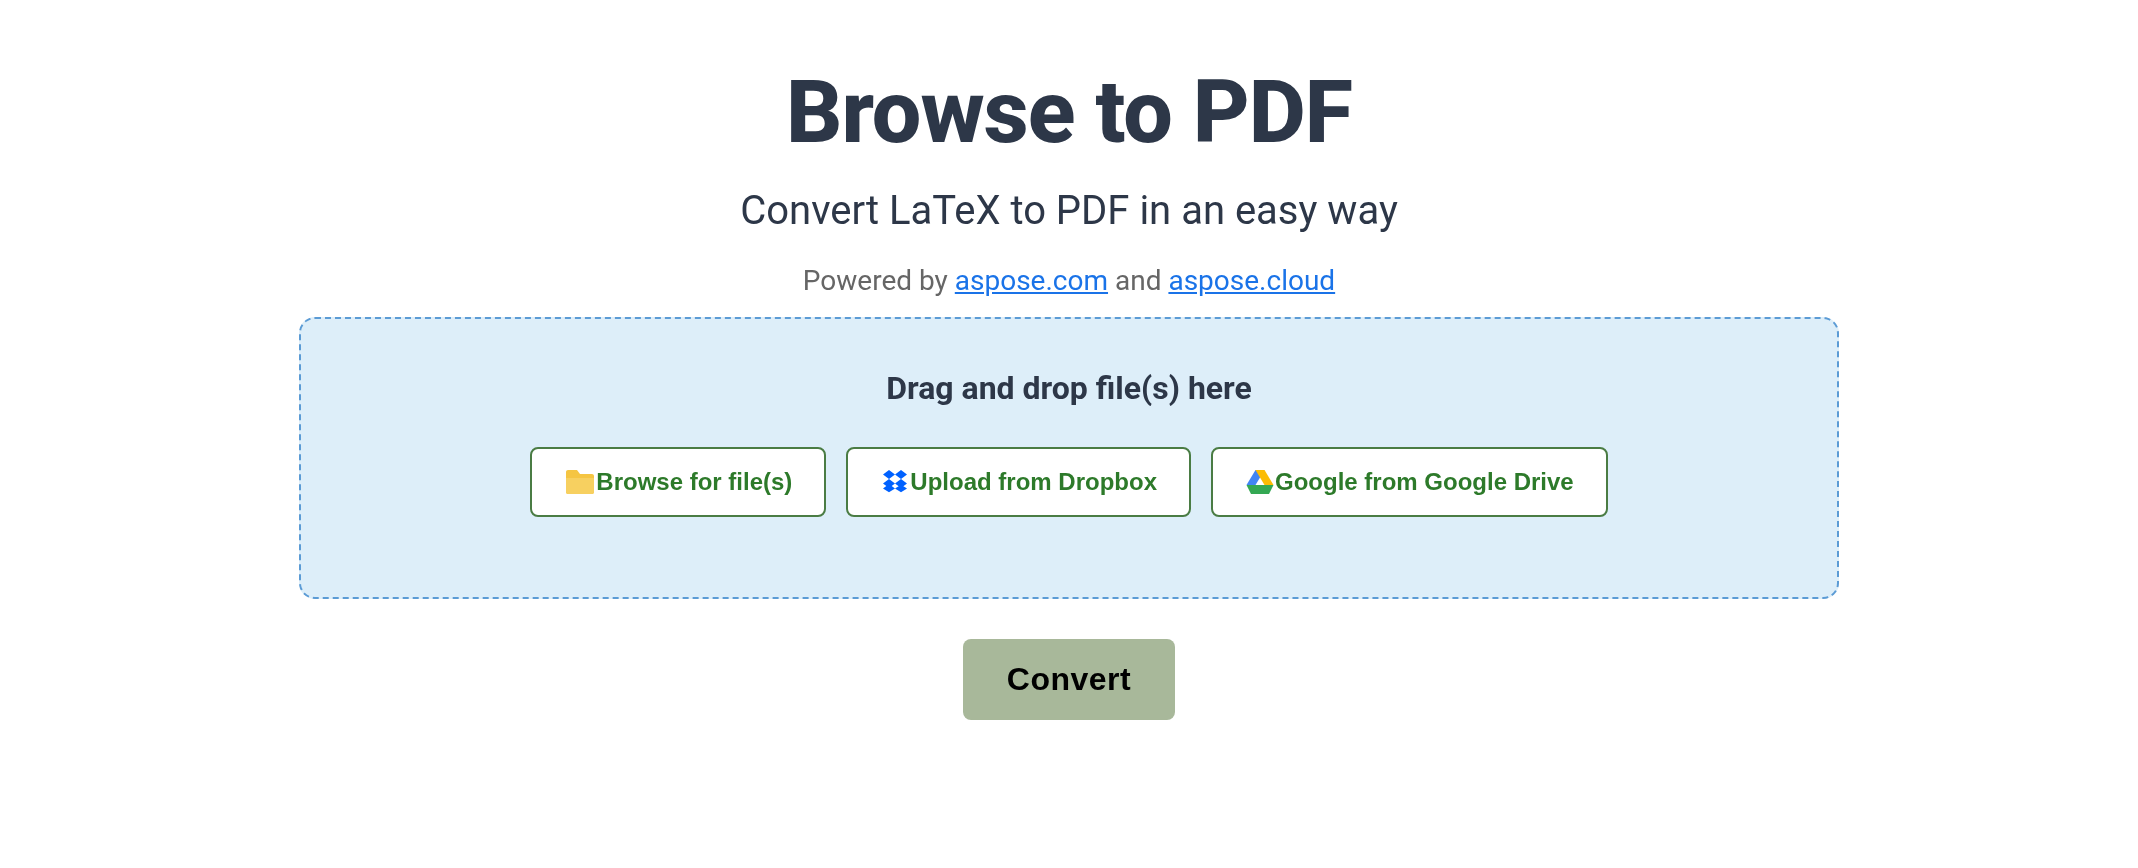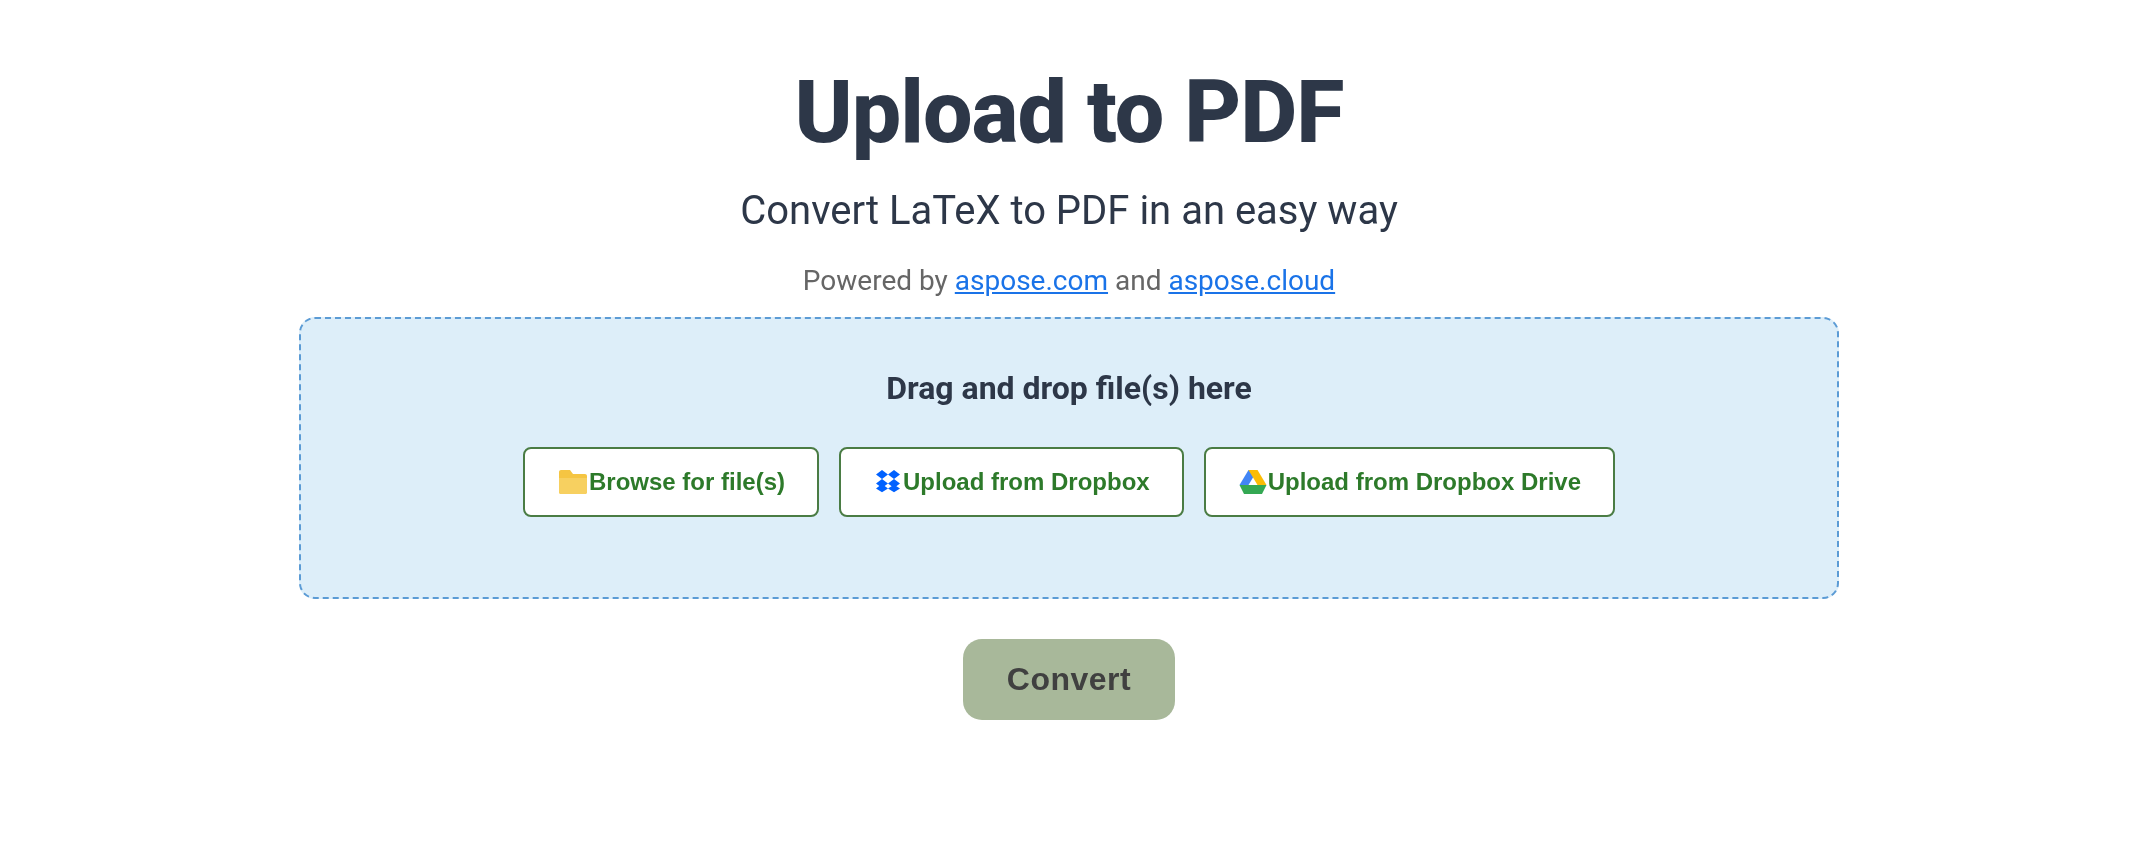--- a/index.html
+++ b/index.html
@@ -102,23 +102,23 @@
       text-align: center;
     }
 
     .terms-text a {
       color: #1a73e8;
       text-decoration: underline;
     }
 
     .convert-btn {
       background: #a8b89a;
-      color: #404040;
+      color: #000000;
       border: none;
-      border-radius: 19px;
+      border-radius: 8px;
       padding: 22px 44px;
       font-size: 32px;
       font-weight: 600;
       cursor: pointer;
       letter-spacing: 0.5px;
     }
 
     
     .gdrive-icon {
       width: 30px;
@@ -133,21 +133,21 @@
 
     
     .onedrive-icon {
       width: 30px;
       height: 30px;
     }
   </style>
 </head>
 <body>
 
-<h1 class="page-title">Upload to PDF</h1>
+<h1 class="page-title">Browse to PDF</h1>
 
 <p class="page-subtitle">Convert LaTeX to PDF in an easy way</p>
 
 <p class="powered-by">
   <span>Powered by</span>
   <a href="#">aspose.com</a>
   <span>and</span>
   <a href="#">aspose.cloud</a>
 </p>
 
@@ -183,21 +183,21 @@
     </button>
 
     <button class="upload-btn">
       <span class="icon">
         <svg class="gdrive-icon" viewBox="0 0 40 40" xmlns="http://www.w3.org/2000/svg">
           <path d="M14 4L2 24h12l12-20H14z" fill="#4285F4"></path>
           <path d="M26 4L38 24H26L14 4h12z" fill="#FBBC05"></path>
           <path d="M2 24l6 12h24l6-12H2z" fill="#34A853"></path>
         </svg>
       </span>
-      <span>Upload from Dropbox Drive</span>
+      <span>Google from Google Drive</span>
     </button>
 
 
   </div>
 
 
 </div>
 
 <button class="convert-btn">Convert</button>
 

